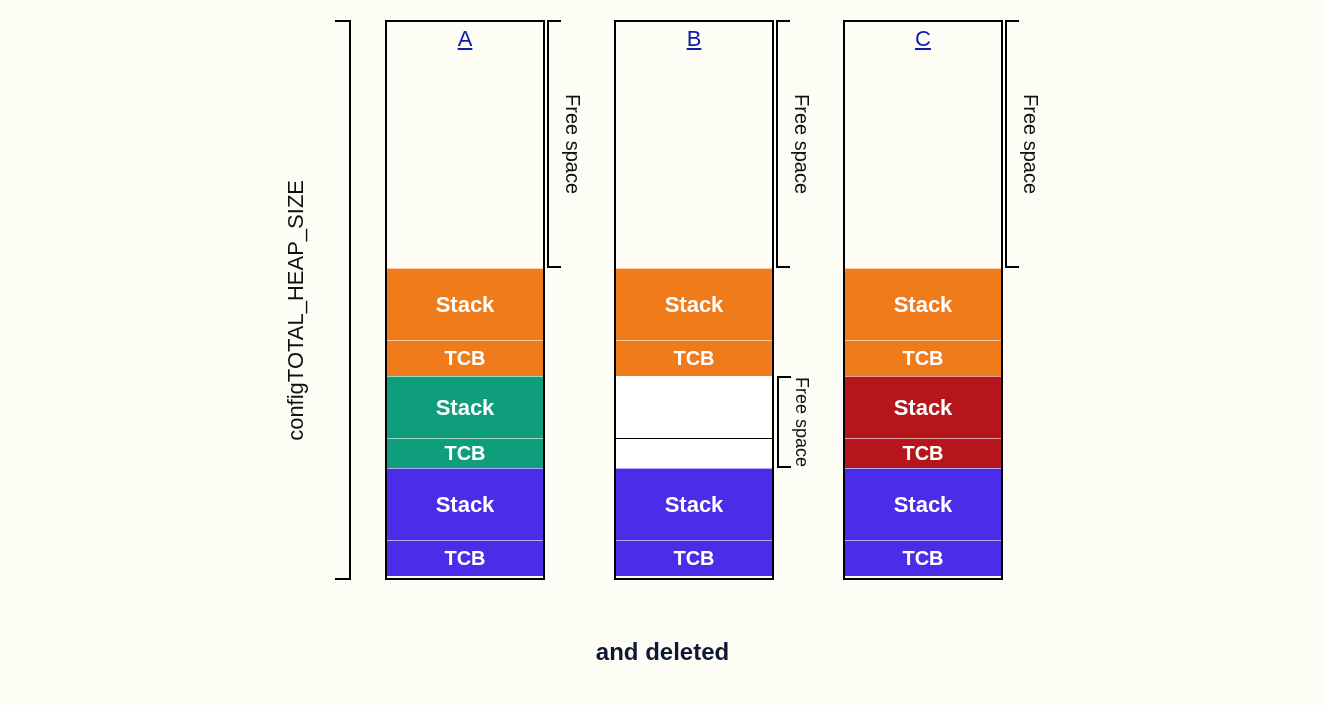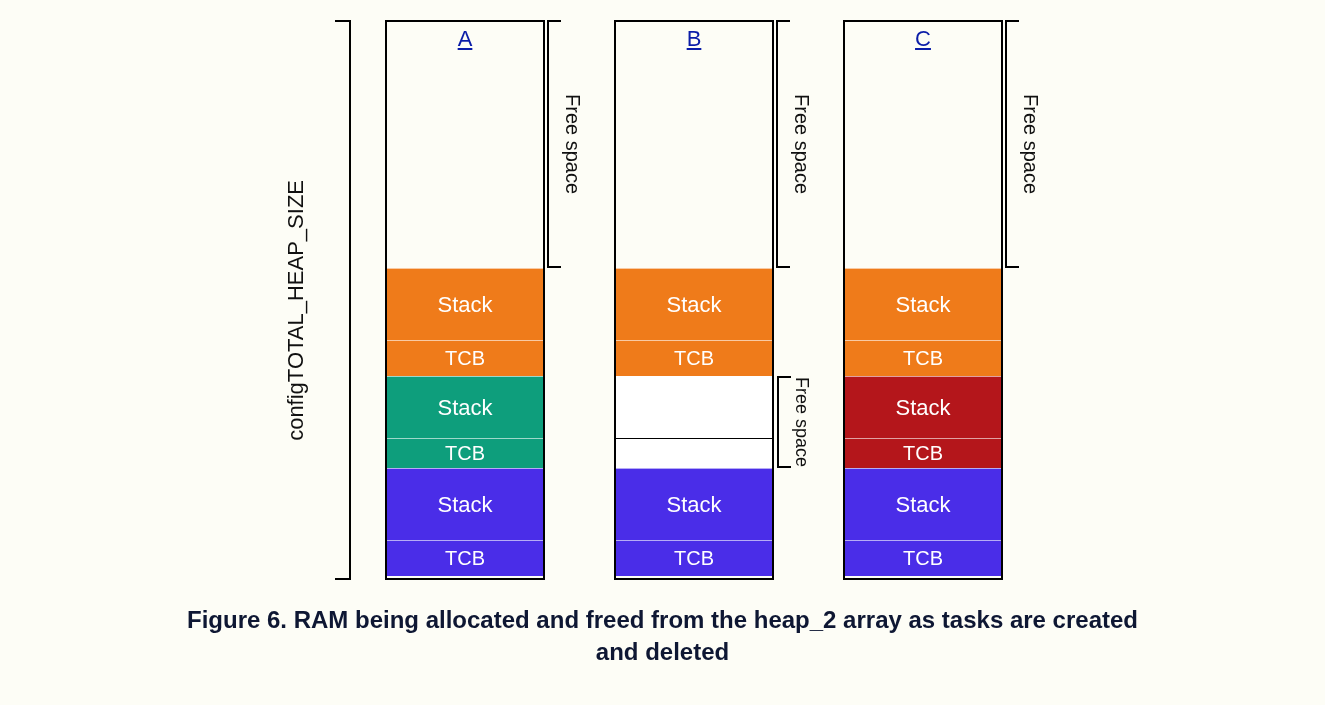--- a/index.html
+++ b/index.html
@@ -55,20 +55,21 @@
   }
   .block {
     border-top: 1px solid rgba(255,255,255,0.6);
     text-align: center;
     color: #fff;
     font-size: 22px;
     display: flex;
     align-items: center;
     justify-content: center;
     box-sizing: border-box;
+    font-weight: bold;
   }
   .empty {
     background: #fff;
     color: #fff;
   }
   .orange { background: #ef7b1a; }
   .teal   { background: #0e9e7c; }
   .blue   { background: #4a2de8; }
   .red    { background: #b4161b; }
   .tcb    { height: 36px; font-size: 20px; }
@@ -225,16 +226,16 @@
               <div class="bar"></div>
             </div>
           <div class="vtext">Free space</div>
         </div>
       </div>
     </div>
 
   </div>
 
   <div class="caption">
-    <span>Figure 6.  RAM being allocated and freed from the heap_2 array as tasks are created</span><br>
+    <br>
     <span>and deleted</span>
   </div>
 </div>
 
 </body></html>

